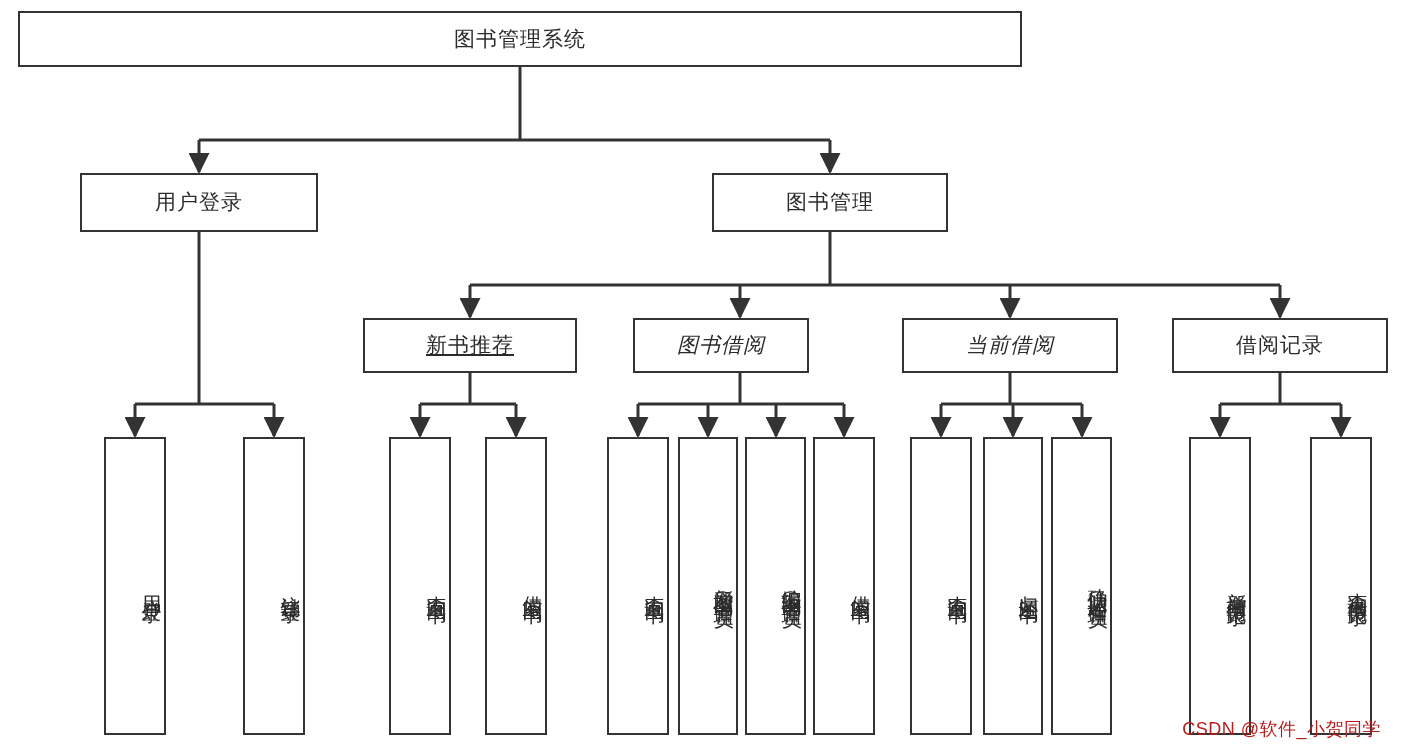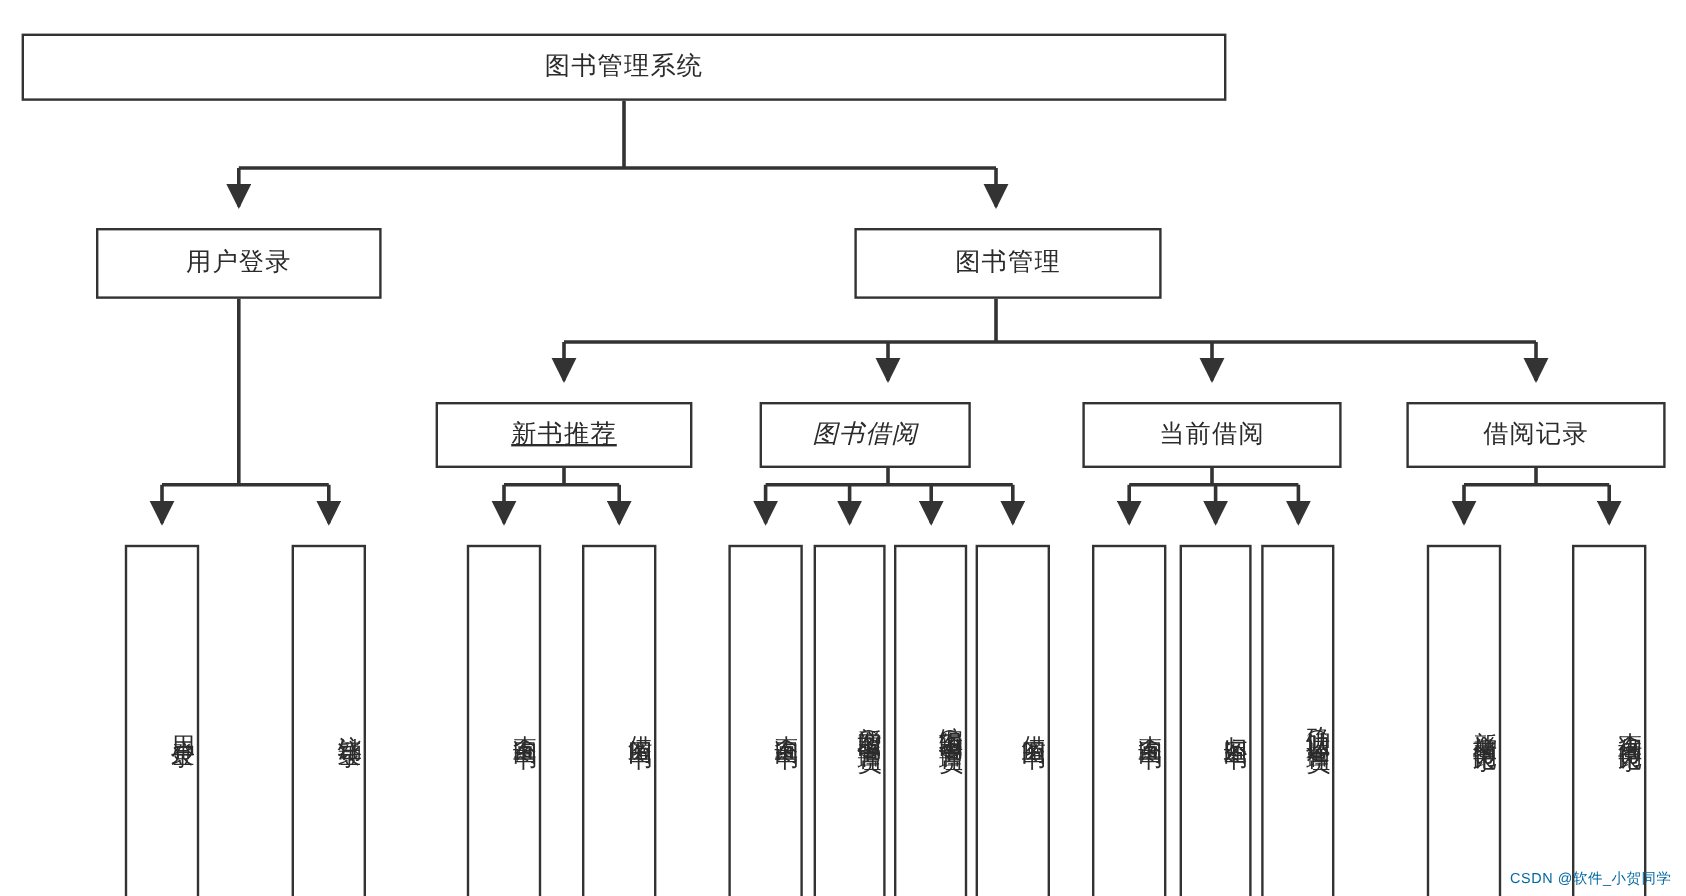--- a/index.html
+++ b/index.html
@@ -31,21 +31,20 @@
     position: absolute;
     box-sizing: border-box;
     background: #ffffff;
     border: 2px solid #333333;
     display: flex;
     align-items: center;
     justify-content: center;
     text-align: center;
     color: #2b2b2b;
     z-index: 2;
-    margin-top: 17px;
   }
   .node.horiz {
     font-size: 21px;
     letter-spacing: 1px;
     line-height: 1.25;
     padding: 2px 6px;
   }
   .node.root {
     font-size: 21px;
   }
@@ -59,24 +58,24 @@
     align-items: flex-start;
     justify-content: center;
   }
   .node.vert .vlabel {
     writing-mode: vertical-rl;
     text-orientation: upright;
     white-space: nowrap;
   }
   .watermark {
     position: absolute;
-    right: 12px;
+    right: 24px;
     bottom: 6px;
-    font-size: 12px;
-    color: #0369a1;
+    font-size: 18px;
+    color: #b91c1c;
     letter-spacing: 0.5px;
     z-index: 5;
     white-space: nowrap;
   }
 </style>
 </head>
 <body>
 
 <div id="canvas">
 
@@ -123,31 +122,31 @@
       </g>
   </svg>
 
   <div class="node root horiz" id="n-root" style="left: 18px; top: 11px; width: 1004px; height: 56px;">
       <span>图书管理系统</span>
     </div>
 
   <div class="node horiz" id="n-user-login" style="left: 80px; top: 173px; width: 238px; height: 59px;">
       <span>用户登录</span>
     </div>
-  <div class="node horiz" id="n-book-manage" style="left: 712px; top: 173px; width: 256px; height: 59px;">
+  <div class="node horiz" id="n-book-manage" style="left: 712px; top: 173px; width: 236px; height: 59px;">
       <span>图书管理</span>
     </div>
 
   <div class="node horiz" id="n-new-book-recommend" style="left: 363px; top: 318px; width: 214px; height: 55px; text-decoration: underline;">
       <span>新书推荐</span>
     </div>
   <div class="node horiz" id="n-book-borrow" style="left: 633px; top: 318px; width: 176px; height: 55px; font-style: italic;">
       <span>图书借阅</span>
     </div>
-  <div class="node horiz" id="n-current-borrow" style="left: 902px; top: 318px; width: 216px; height: 55px;">
+  <div class="node horiz" id="n-current-borrow" style="left: 902px; top: 318px; width: 216px; height: 55px; font-style: italic;">
       <span>当前借阅</span>
     </div>
   <div class="node horiz" id="n-borrow-record" style="left: 1172px; top: 318px; width: 216px; height: 55px; justify-content: center;">
       <span>借阅记录</span>
     </div>
 
   <div class="node vert" id="n-leaf-user-login" style="left: 104px; top: 437px; width: 62px; height: 298px;">
       <span class="vlabel">用户登录</span>
     </div>
   <div class="node vert" id="n-leaf-logout" style="left: 243px; top: 437px; width: 62px; height: 298px;">

